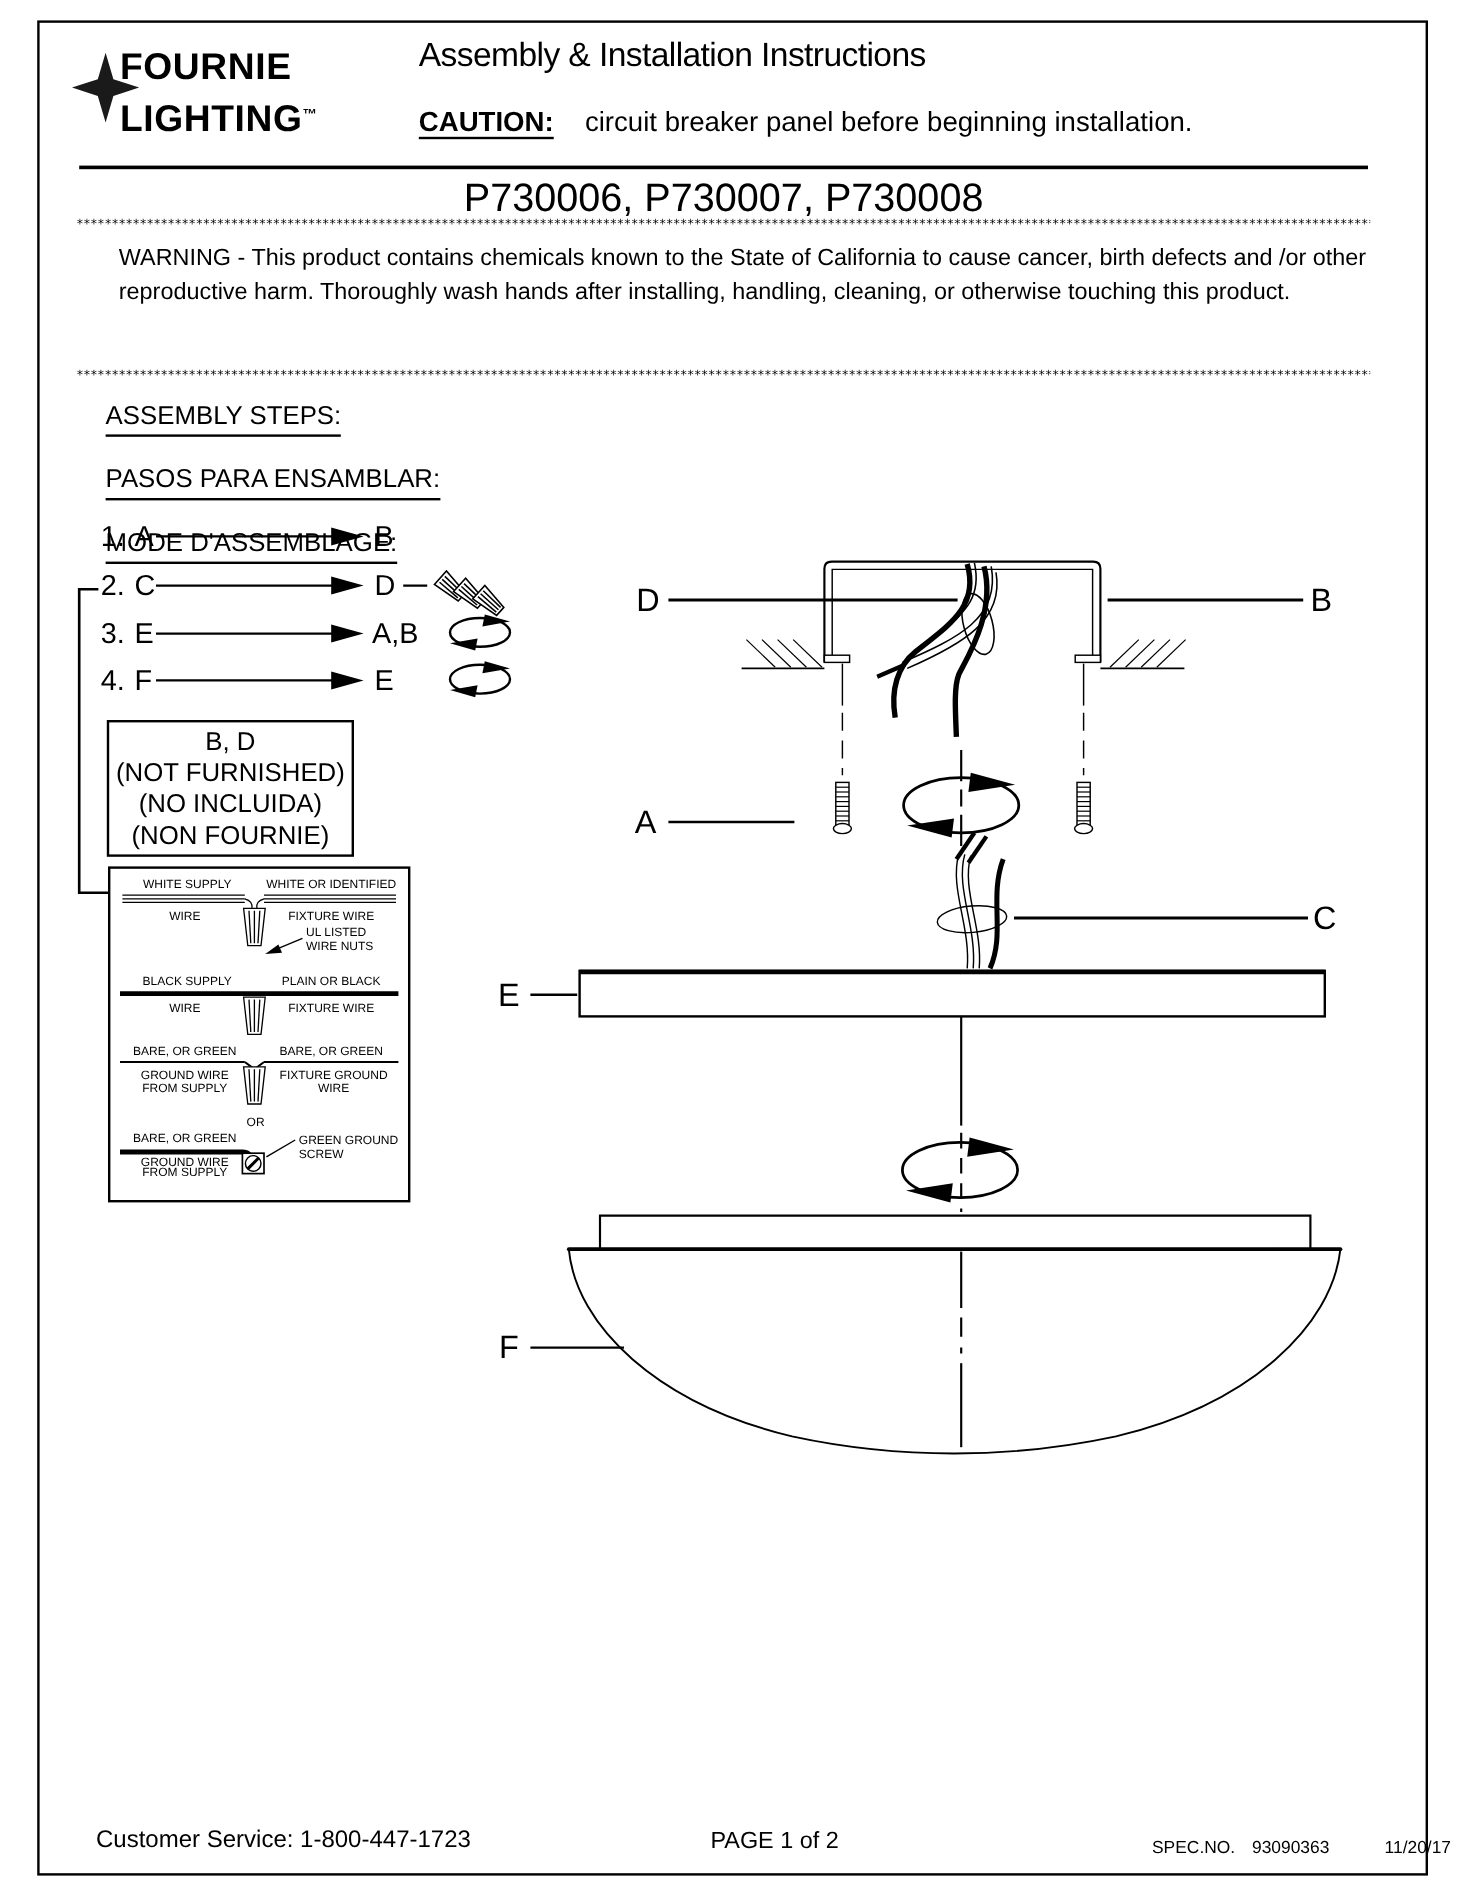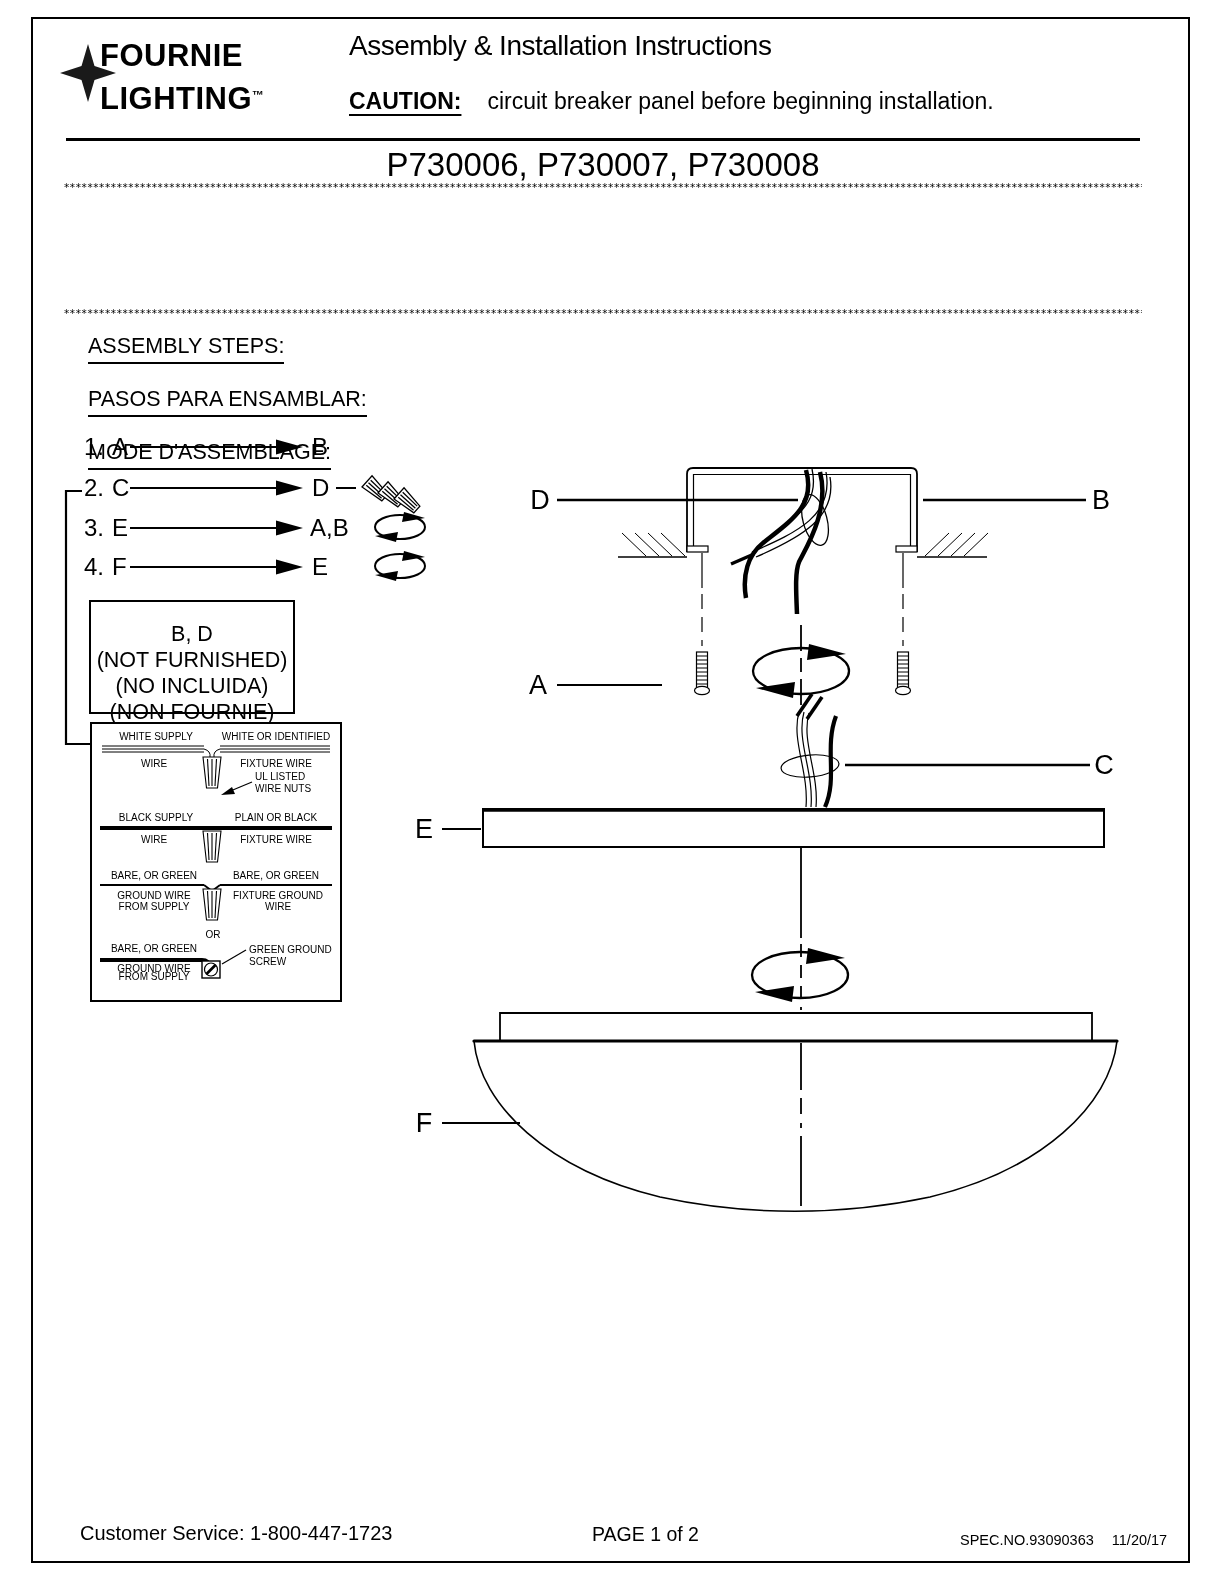--- a/index.html
+++ b/index.html
@@ -19,27 +19,27 @@
   .header-rule{left:66px;top:138px;width:1074px;height:3px;background:#000;}
   .models{left:66px;top:146px;width:1074px;text-align:center;font-size:33px;}
   .star-row{left:64px;width:1078px;height:14px;font-size:10.5px;letter-spacing:.6px;white-space:nowrap;overflow:hidden;font-family:"DejaVu Sans",sans-serif;}
   .sep1{top:181px;} .sep2{top:307px;}
   .warnings{left:99px;top:201px;width:1040px;font-size:19.5px;line-height:28px;}
   .warnings p{margin:0;}
   
   .assembly-headings{left:88px;top:334px;}
   .assembly-headings div{display:table;font-size:21.5px;border-bottom:2px solid #000;padding-bottom:3px;margin-bottom:23px;}
   
-  .nf-box{left:89px;top:600px;width:206px;height:114px;border:2px solid #000;box-sizing:border-box;text-align:center;font-size:21.5px;line-height:26px;padding-top:19px;}
+  .nf-box{left:89px;top:600px;width:206px;height:114px;border:2px solid #000;box-sizing:border-box;text-align:center;font-size:21.5px;line-height:26px;padding-top:3px;}
   
   .wiring-box{left:90px;top:722px;width:252px;height:280px;border:2px solid #000;box-sizing:border-box;}
   
   .footer-cs{left:80px;top:1522px;font-size:20px;white-space:pre;}
   .footer-page{left:592px;top:1523px;font-size:19.5px;white-space:pre;}
-  .footer-spec{left:960px;top:1532px;font-size:14.5px;white-space:pre;display:flex;}
+  .footer-spec{left:960px;top:1532px;font-size:14.5px;white-space:pre;display:flex;gap:14px;}
   .footer-spec .gap{width:18px;}
   svg text{fill:#000;}
   svg .s{stroke:#000;}
 </style>
 </head>
 <body>
 
 <div class="abs page-frame"></div>
 
 <div class="abs logo-star">
@@ -56,20 +56,21 @@
   <div class="caution-label">CAUTION:</div>
   <div class="caution-text">
     <div>circuit breaker panel before beginning installation.</div>
   </div>
 </div>
 <div class="abs header-rule"></div>
 <div class="abs models">P730006, P730007, P730008</div>
 
 <div class="abs star-row sep1">**********************************************************************************************************************************************************************************************************************************************************</div>
 <div class="abs warnings">
+  <p>WARNING -  This product contains chemicals known to the State of California to cause cancer, birth defects and /or other reproductive harm.  Thoroughly wash hands after installing, handling, cleaning, or otherwise touching this product.</p>
 </div>
 <div class="abs star-row sep2">**********************************************************************************************************************************************************************************************************************************************************</div>
 
 <div class="abs assembly-headings">
   <div>ASSEMBLY STEPS:</div>
   <div>PASOS PARA ENSAMBLAR:</div>
   <div>MODE D'ASSEMBLAGE:</div>
 </div>
 
 <svg class="abs" style="left:60px;top:425px;" width="420" height="168" viewBox="0 0 420 168" font-size="24">

